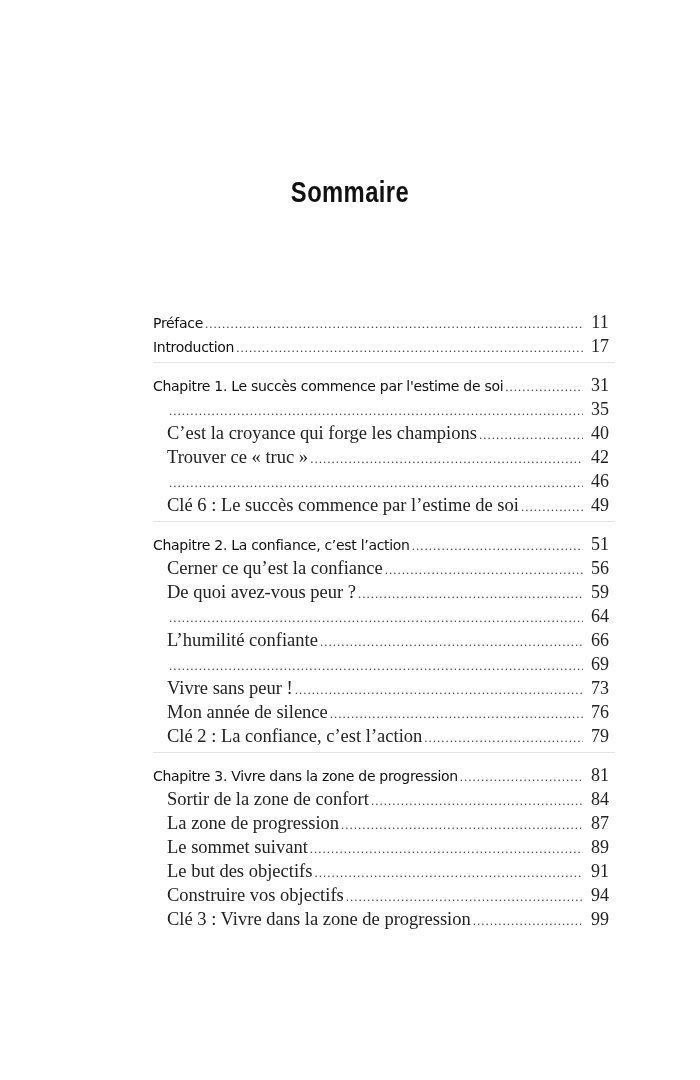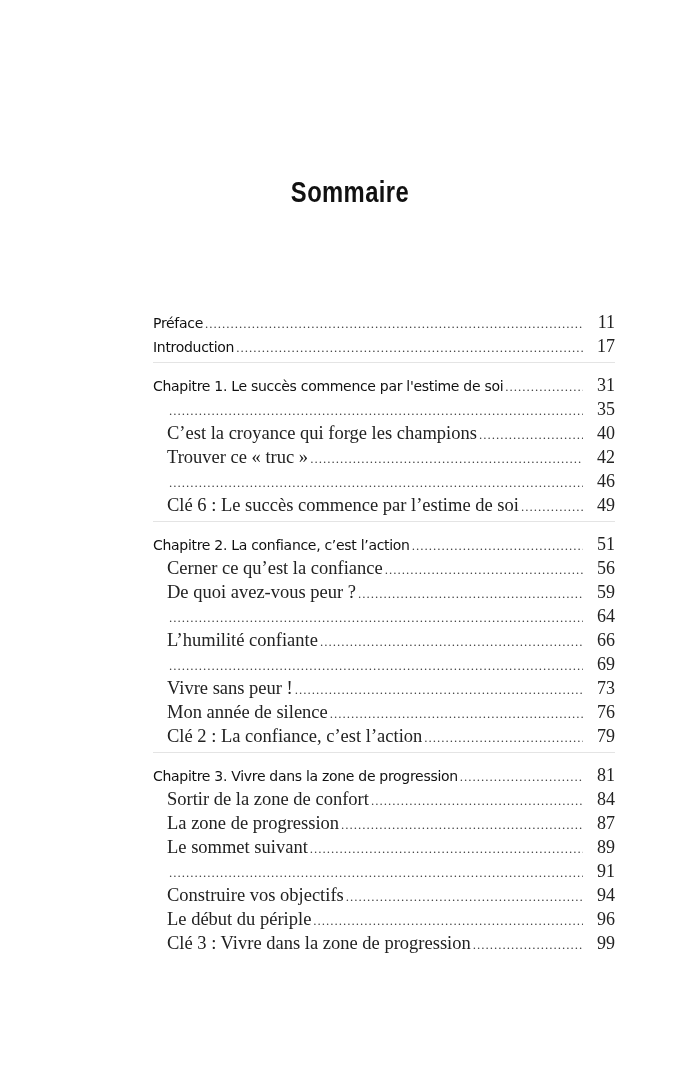--- a/index.html
+++ b/index.html
@@ -9,21 +9,21 @@
     font-family:"Liberation Sans", sans-serif; font-weight:bold; font-size:29px;
     transform:scaleX(0.82); letter-spacing:0.5px; color:#111;
   }
   .toc { position:absolute; left:108px; width:462px; top:310px;margin-left:45px; }
   .group { border-bottom:1px solid #e4e4e4; padding-bottom:4px; margin-bottom:10px; }
   .group:last-child { border-bottom:none; }
   .row { display:flex; align-items:baseline; height:24px; line-height:24px; }
   .row .label { white-space:nowrap; }
   .row .dots { flex:1; overflow:hidden; white-space:nowrap; margin:0 2px; color:#444; }
   .row .dots::after { content:"........................................................................................................................................................................................................................"; letter-spacing:1px; font-family:"Liberation Serif", serif; font-size:13px; }
-  .row .page { width:30px; text-align:right; font-family:"Liberation Serif", serif; font-size:18px; color:#222; }
+  .row .page { width:30px; text-align:center; font-family:"Liberation Serif", serif; font-size:18px; color:#222; }
   .row.head .label { font-family:"DejaVu Sans", sans-serif; font-size:14px; letter-spacing:-0.3px; color:#111; }
   .row.sub { padding-left:14px; }
   .row.sub .label { font-family:"Liberation Serif", serif; font-size:18.5px; color:#222; }
 </style>
 </head>
 <body>
 
 <div class="title">Sommaire</div>
 
 <div class="toc" id="toc">
@@ -129,32 +129,28 @@
         <span class="label">La zone de progression</span>
         <span class="dots"></span>
         <span class="page">87</span>
       </div>
       <div class="row sub">
         <span class="label">Le sommet suivant</span>
         <span class="dots"></span>
         <span class="page">89</span>
       </div>
       <div class="row sub">
+        <span class="label">Le but des objectifs</span>
         <span class="dots"></span>
         <span class="page">91</span>
       </div>
       <div class="row sub">
         <span class="label">Construire vos objectifs</span>
         <span class="dots"></span>
         <span class="page">94</span>
-      </div>
-      <div class="row sub">
-        <span class="label">Le début du périple</span>
-        <span class="dots"></span>
-        <span class="page">96</span>
       </div>
       <div class="row sub">
         <span class="label">Clé 3 : Vivre dans la zone de progression</span>
         <span class="dots"></span>
         <span class="page">99</span>
       </div>
     </div>
   </div>
 
 </body></html>

